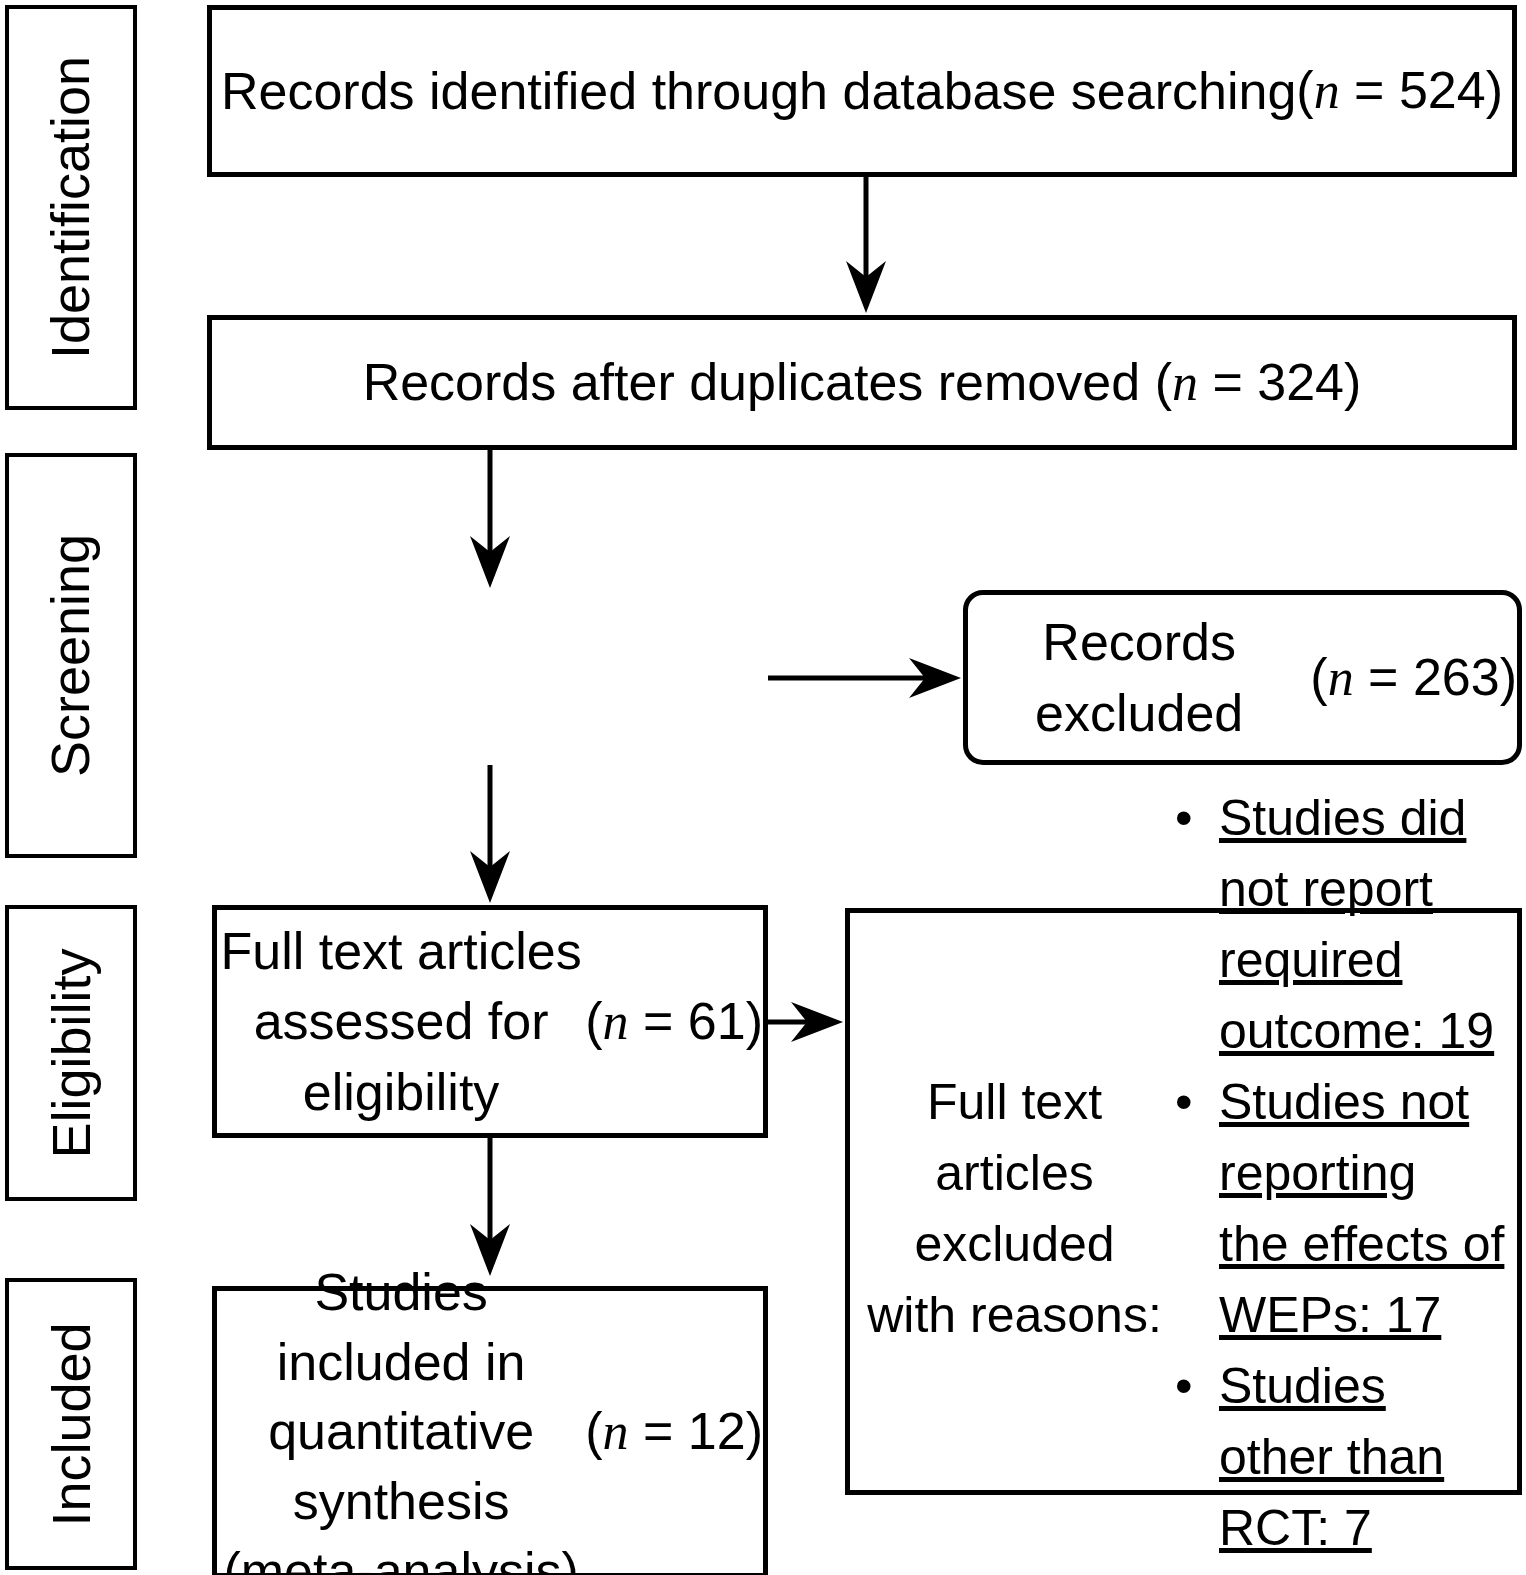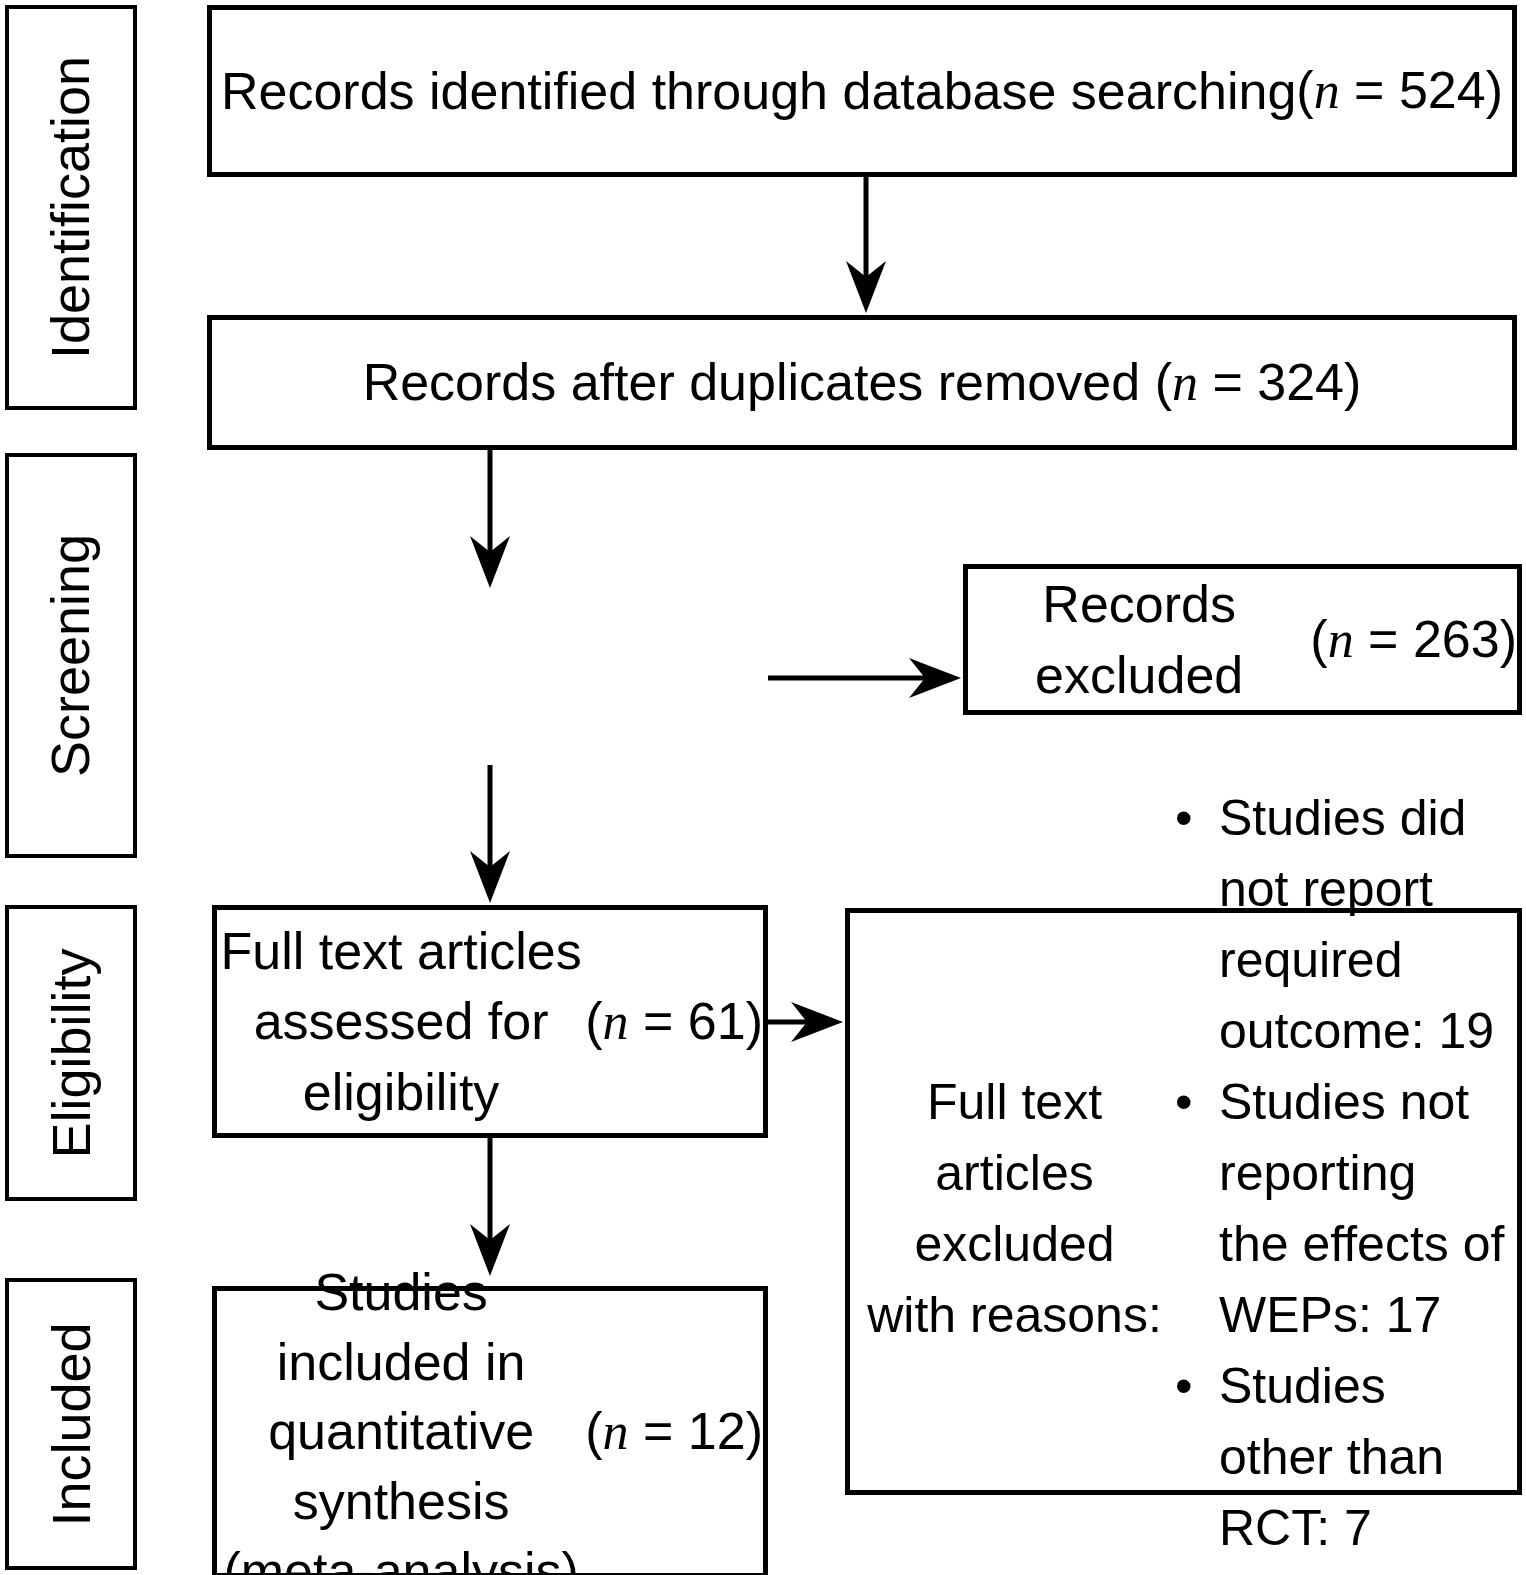--- a/index.html
+++ b/index.html
@@ -38,35 +38,35 @@
   .inline-n { margin-left: 0.28em; }
   
   #stage-identification { left: 5px;  top: 5px;    width: 132px;  height: 405px; }
   #stage-screening      { left: 5px;  top: 453px;  width: 132px;  height: 405px; }
   #stage-eligibility    { left: 5px;  top: 905px;  width: 132px;  height: 296px; }
   #stage-included       { left: 5px;  top: 1278px; width: 132px;  height: 292px; }
 
   #box-identified   { left: 207px; top: 5px;    width: 1310px; height: 172px; }
   #box-deduplicated { left: 207px; top: 315px;  width: 1310px; height: 135px; }
   #box-screened     { left: 212px; top: 590px;  width: 556px;  height: 175px; }
-  #box-excluded     { left: 963px; top: 564px;  width: 559px;  height: 151px; }
+  #box-excluded     { left: 963px; top: 590px;  width: 559px;  height: 175px; border-radius: 20px; }
   #box-fulltext     { left: 212px; top: 905px;  width: 556px;  height: 233px; justify-content: space-between; }
   #box-ft-excluded  {
     left: 845px; top: 908px; width: 677px; height: 587px;
     justify-content: flex-start;
     font-size: 50px;
     line-height: 1.42;
     padding: 14px 4px 0 14px;
   }
   #box-included     { left: 212px; top: 1280px; width: 556px;  height: 292px; line-height: 1.34; margin-top: 6px; }
 
   .reasons { width: 100%; text-align: left; }
   .reason { display: flex; align-items: flex-start; }
   .reason .bullet { flex: none; width: 54px; padding-left: 10px; box-sizing: border-box; }
-  .reason .rtext { white-space: pre-line; }
+  .reason .rtext { white-space: pre-line; text-decoration: underline; }
 
   svg.arrows {
     position: absolute;
     left: 0; top: 0;
     width: 1526px; height: 1575px;
     pointer-events: none;
   }
   svg.arrows line { stroke: #000000; stroke-width: 5; }
   svg.arrows polygon { fill: #000000; stroke: none; }
 </style>

